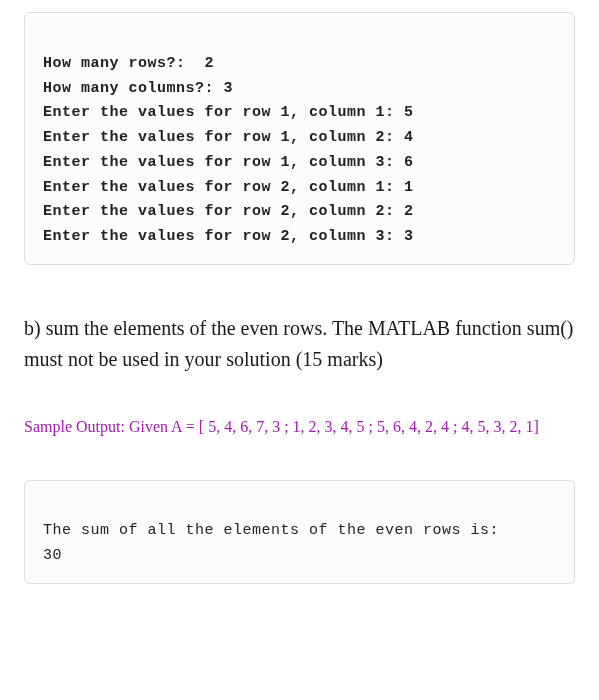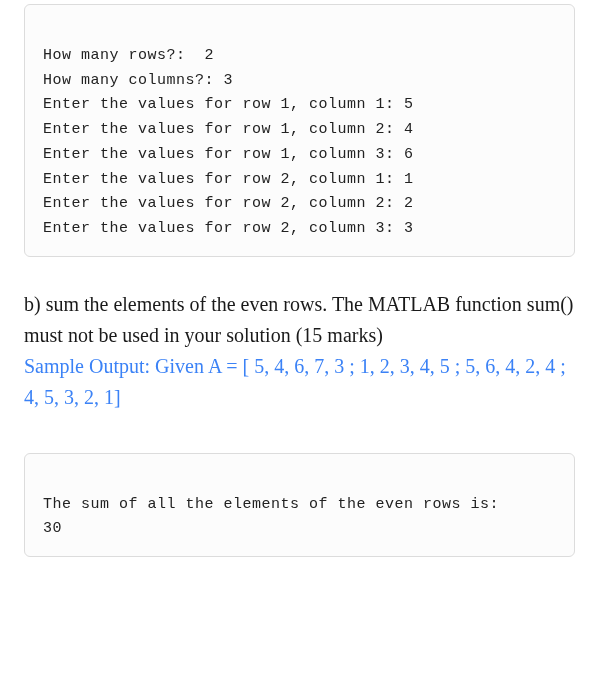--- a/index.html
+++ b/index.html
@@ -22,32 +22,34 @@
       padding: 14px 18px;
       font-family: 'Courier New', Courier, monospace;
       font-size: 15px;
       line-height: 1.65;
       letter-spacing: 0.5px;
       color: #222;
       white-space: pre;
       overflow: hidden;
     }
     .code-block.top {
-      margin-top: 4px;
+      margin-top: 12px;
+      font-weight: bold;
     }
     .question {
-      margin-top: 32px;
+      margin-top: 48px;
       font-size: 20px;
       line-height: 1.55;
       color: #1a1a1a;
     }
     .sample {
-      font-size: 20px;
+      margin-top: 40px;
+      font-size: 16px;
       line-height: 1.55;
-      color: #3b82f6;
+      color: #a21caf;
     }
     .code-block.bottom {
       margin-top: 40px;
     }
   </style>
 </head>
 <body>
 
 <div class="code-block top">
 <span>How many rows?:  2</span>

